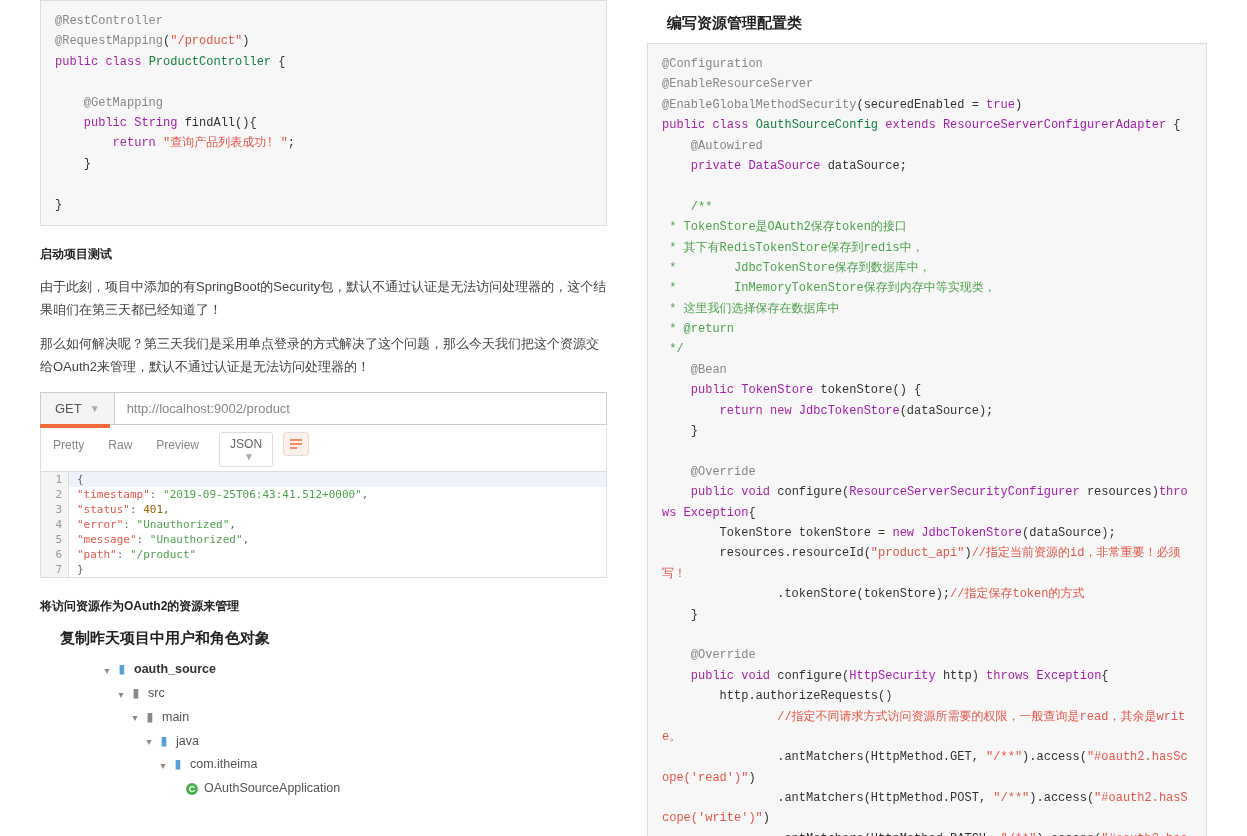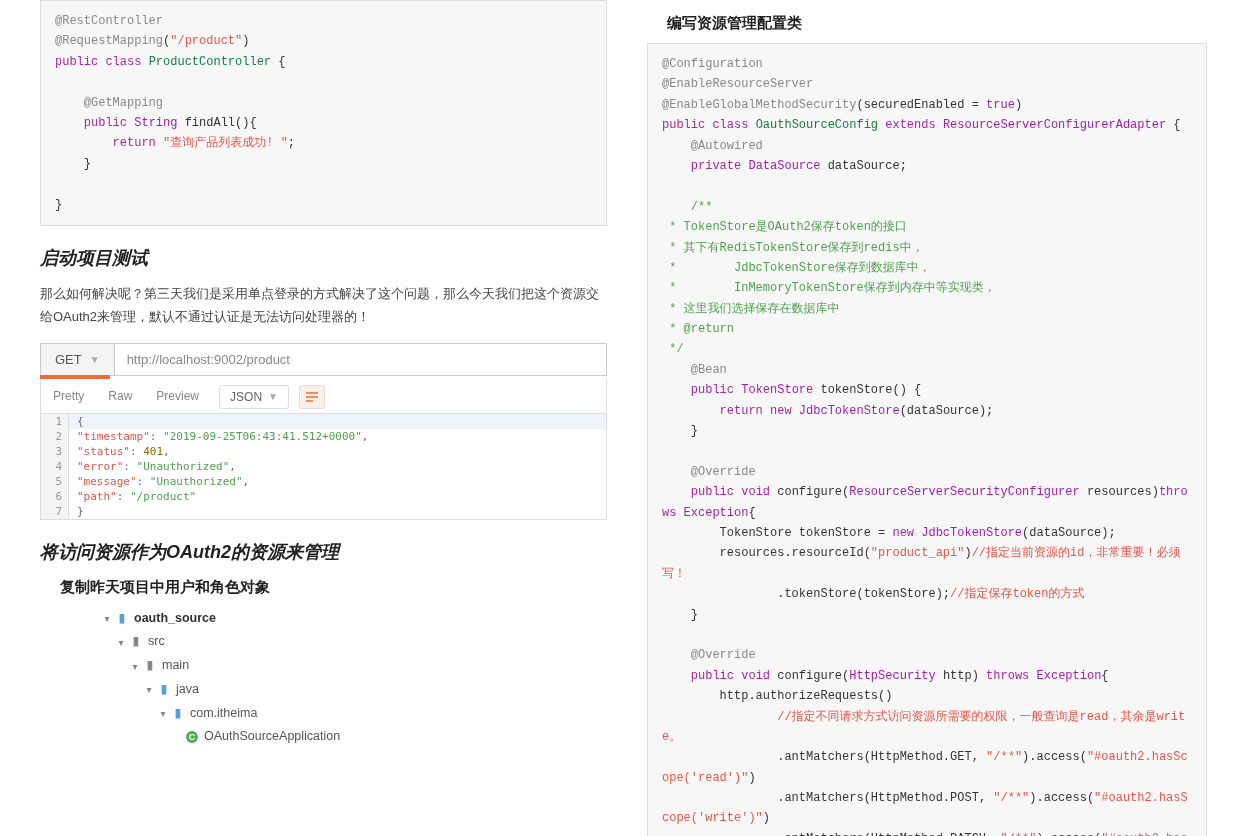--- a/index.html
+++ b/index.html
@@ -2,40 +2,40 @@
 <html><head>
 <meta charset="utf-8">
 <style>
   * { box-sizing: border-box; margin: 0; padding: 0; }
   body { font-family: -apple-system, "Helvetica Neue", Arial, "PingFang SC", "Microsoft YaHei", sans-serif; font-size: 13px; color: #333; background: #fff; }
   .page { display: flex; gap: 40px; padding: 0 40px; }
   .col { flex: 1; min-width: 0; }
   .left-col { max-width: 580px; }
   .right-col { max-width: 560px; }
   .code-block { border: 1px solid #ddd; border-radius: 0; background: #f7f7f7; padding: 10px 14px; font-family: Consolas, Monaco, "Courier New", monospace; font-size: 12px; line-height: 1.7; white-space: pre-wrap; word-break: break-all; margin-bottom: 20px; }
-  h2 { font-size: 18px; font-weight: 700; color: #222; margin: 18px 0 12px; font-style: italic; }
+  h2 { font-size: 12px; font-weight: 700; color: #222; margin: 18px 0 12px; }
   h3 { font-size: 15px; font-weight: 700; color: #222; margin: 14px 0 10px; padding-left: 20px; }
   p { font-size: 13px; color: #444; line-height: 1.8; margin-bottom: 10px; }
   .kw { color: #a626a4; }
   .ann { color: #888; }
   .type { color: #a21caf; }
   .cls { color: #15803d; }
   .str { color: #e45649; }
   .cmt { color: #50a14f; }
   .cmt-red { color: #e45649; }
   .bool { color: #a626a4; }
   .postman-box { margin: 14px 0 20px; }
   .postman-top { display: flex; align-items: stretch; border: 1px solid #ccc; background: #fff; }
   .postman-method { display: flex; align-items: center; padding: 8px 14px; background: #f4f4f4; border-right: 1px solid #ccc; font-size: 13px; color: #555; }
   .postman-method .chev { margin-left: 8px; color: #aaa; font-size: 10px; }
   .postman-url { flex: 1; padding: 8px 12px; font-size: 13px; color: #888; }
   .postman-bar { height: 4px; background: #f26b3a; width: 70px; margin-top: -1px; position: relative; }
-  .postman-tabs { display: flex; align-items: flex-end; border: 1px solid #ddd; border-top: none; background: #fff; padding: 4px 0; }
+  .postman-tabs { display: flex; align-items: flex-start; border: 1px solid #ddd; border-top: none; background: #fff; padding: 4px 0; }
   .postman-tab { padding: 6px 12px; font-size: 12px; color: #888; cursor: pointer; }
-  .postman-select { display: flex; align-items: center; border: 1px solid #ddd; border-radius: 3px; padding: 4px 10px; margin-left: 8px; font-size: 12px; color: #666; }
+  .postman-select { display: flex; align-items: center; border: 1px solid #ddd; border-radius: 3px; padding: 4px 10px; margin-left: 8px; font-size: 12px; color: #666; flex-direction: column; }
   .postman-select .chev { margin-left: 6px; color: #aaa; font-size: 10px; }
   .postman-icon-btn { margin-left: 10px; width: 26px; height: 24px; border: 1px solid #ddd; border-radius: 3px; background: #fceee8; display: flex; align-items: center; justify-content: center; color: #f26b3a; }
   .postman-json { border: 1px solid #ddd; border-top: none; background: #fff; }
   .postman-json-row { display: flex; }
   .gutter { width: 28px; text-align: right; padding: 1px 6px; color: #999; background: #f4f4f4; border-right: 1px solid #ddd; font-family: Consolas, monospace; font-size: 11px; }
   .jline { flex: 1; padding: 1px 8px; font-family: Consolas, monospace; font-size: 11px; color: #333; }
   .jkey { color: #e45649; }
   .jstr { color: #50a14f; }
   .jnum { color: #986801; }
   .jpunc { color: #666; }
@@ -64,20 +64,21 @@
 <span class="kw">public</span> <span class="kw">class</span> <span class="cls">ProductController</span> {
 
     <span class="ann">@GetMapping</span>
     <span class="kw">public</span> <span class="type">String</span> <span>findAll</span>(){
         <span class="kw">return</span> <span class="str">"查询产品列表成功! "</span>;
     }
 
 }</div>
 
     <h2>启动项目测试</h2>
+    <p>由于此刻，项目中添加的有SpringBoot的Security包，默认不通过认证是无法访问处理器的，这个结果咱们在第三天都已经知道了！</p>
     <p>那么如何解决呢？第三天我们是采用单点登录的方式解决了这个问题，那么今天我们把这个资源交给OAuth2来管理，默认不通过认证是无法访问处理器的！</p>
 
     <div class="postman-box">
       <div class="postman-top">
         <div class="postman-method">
           <span>GET</span>
           <span class="chev">▼</span>
         </div>
         <div class="postman-url">http://localhost:9002/product</div>
       </div>

